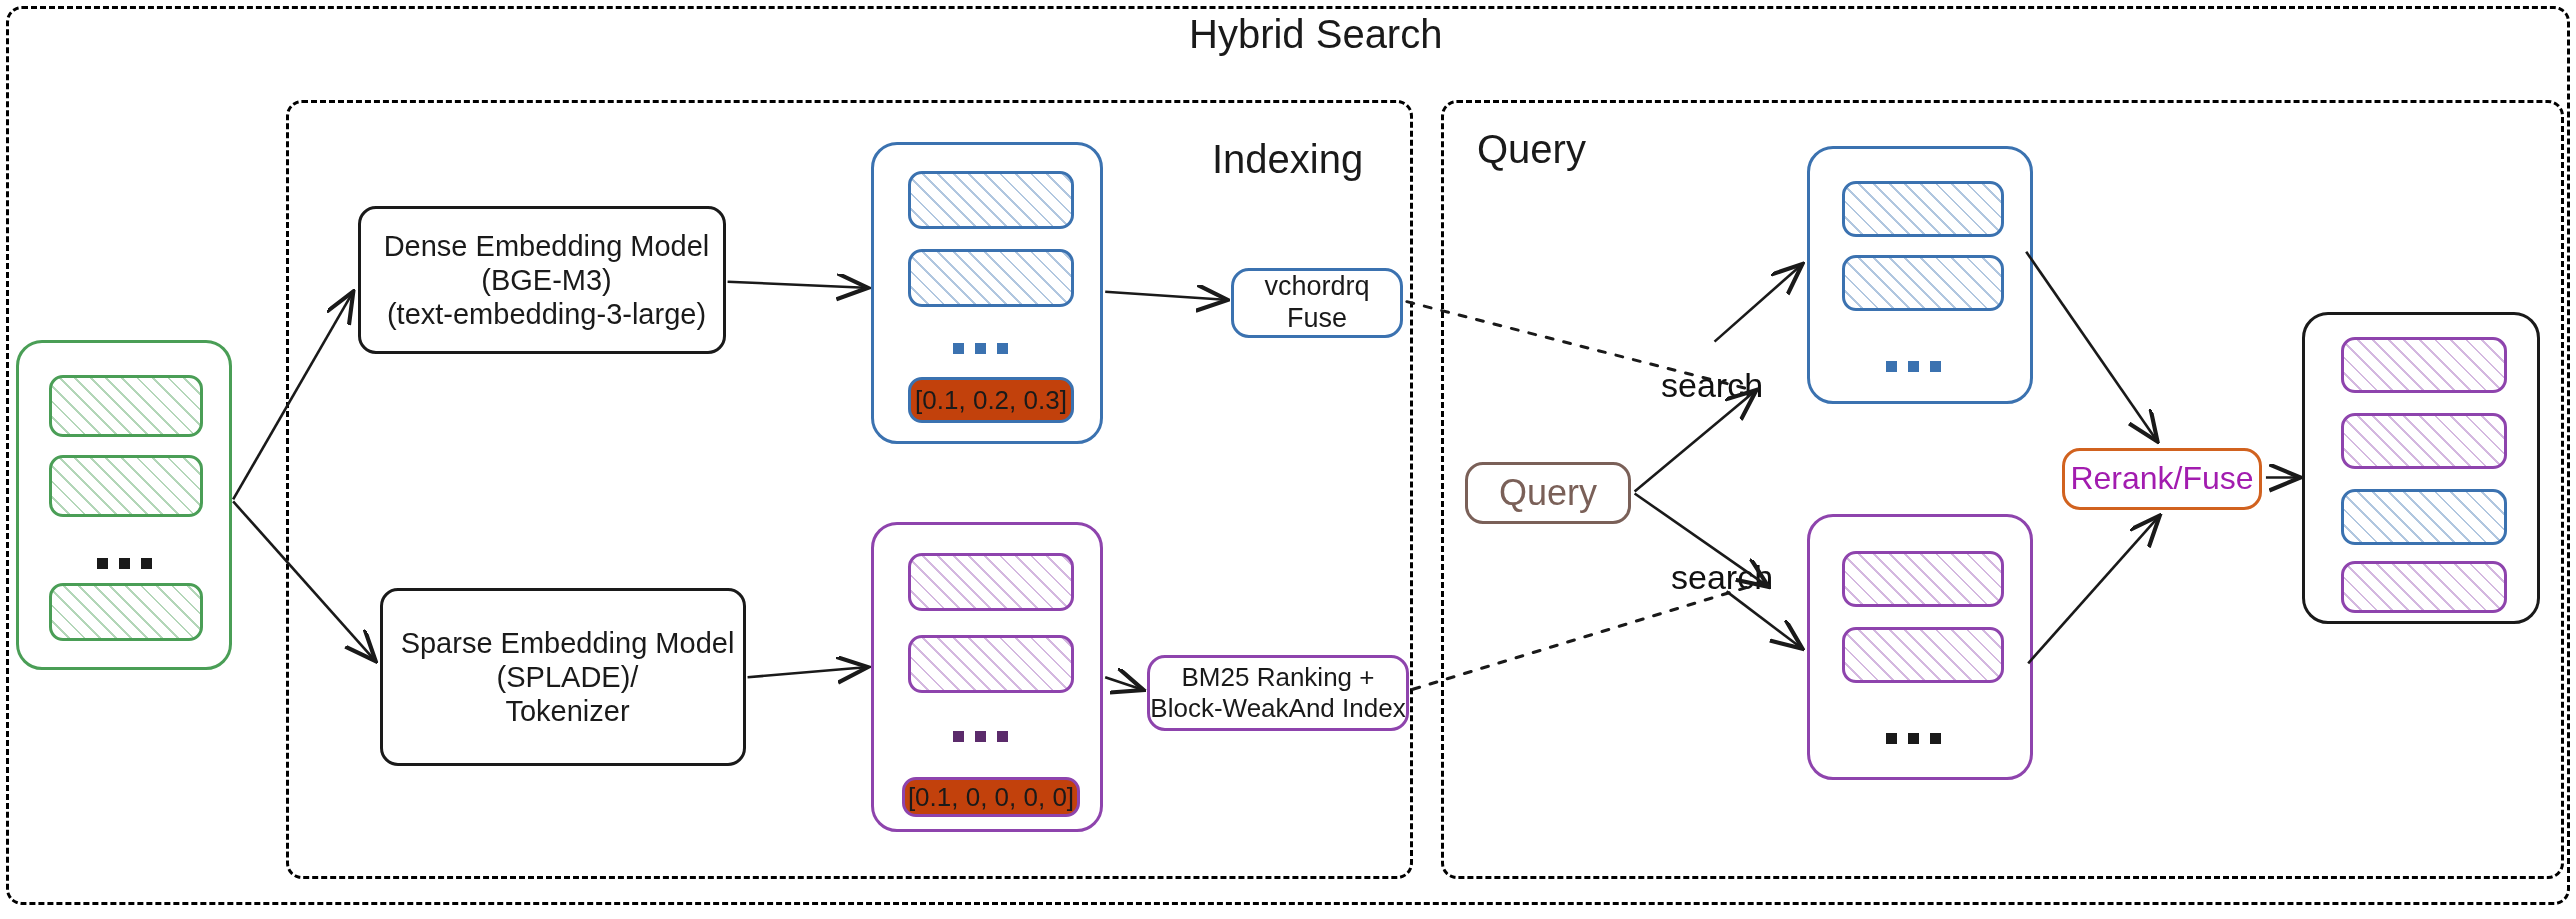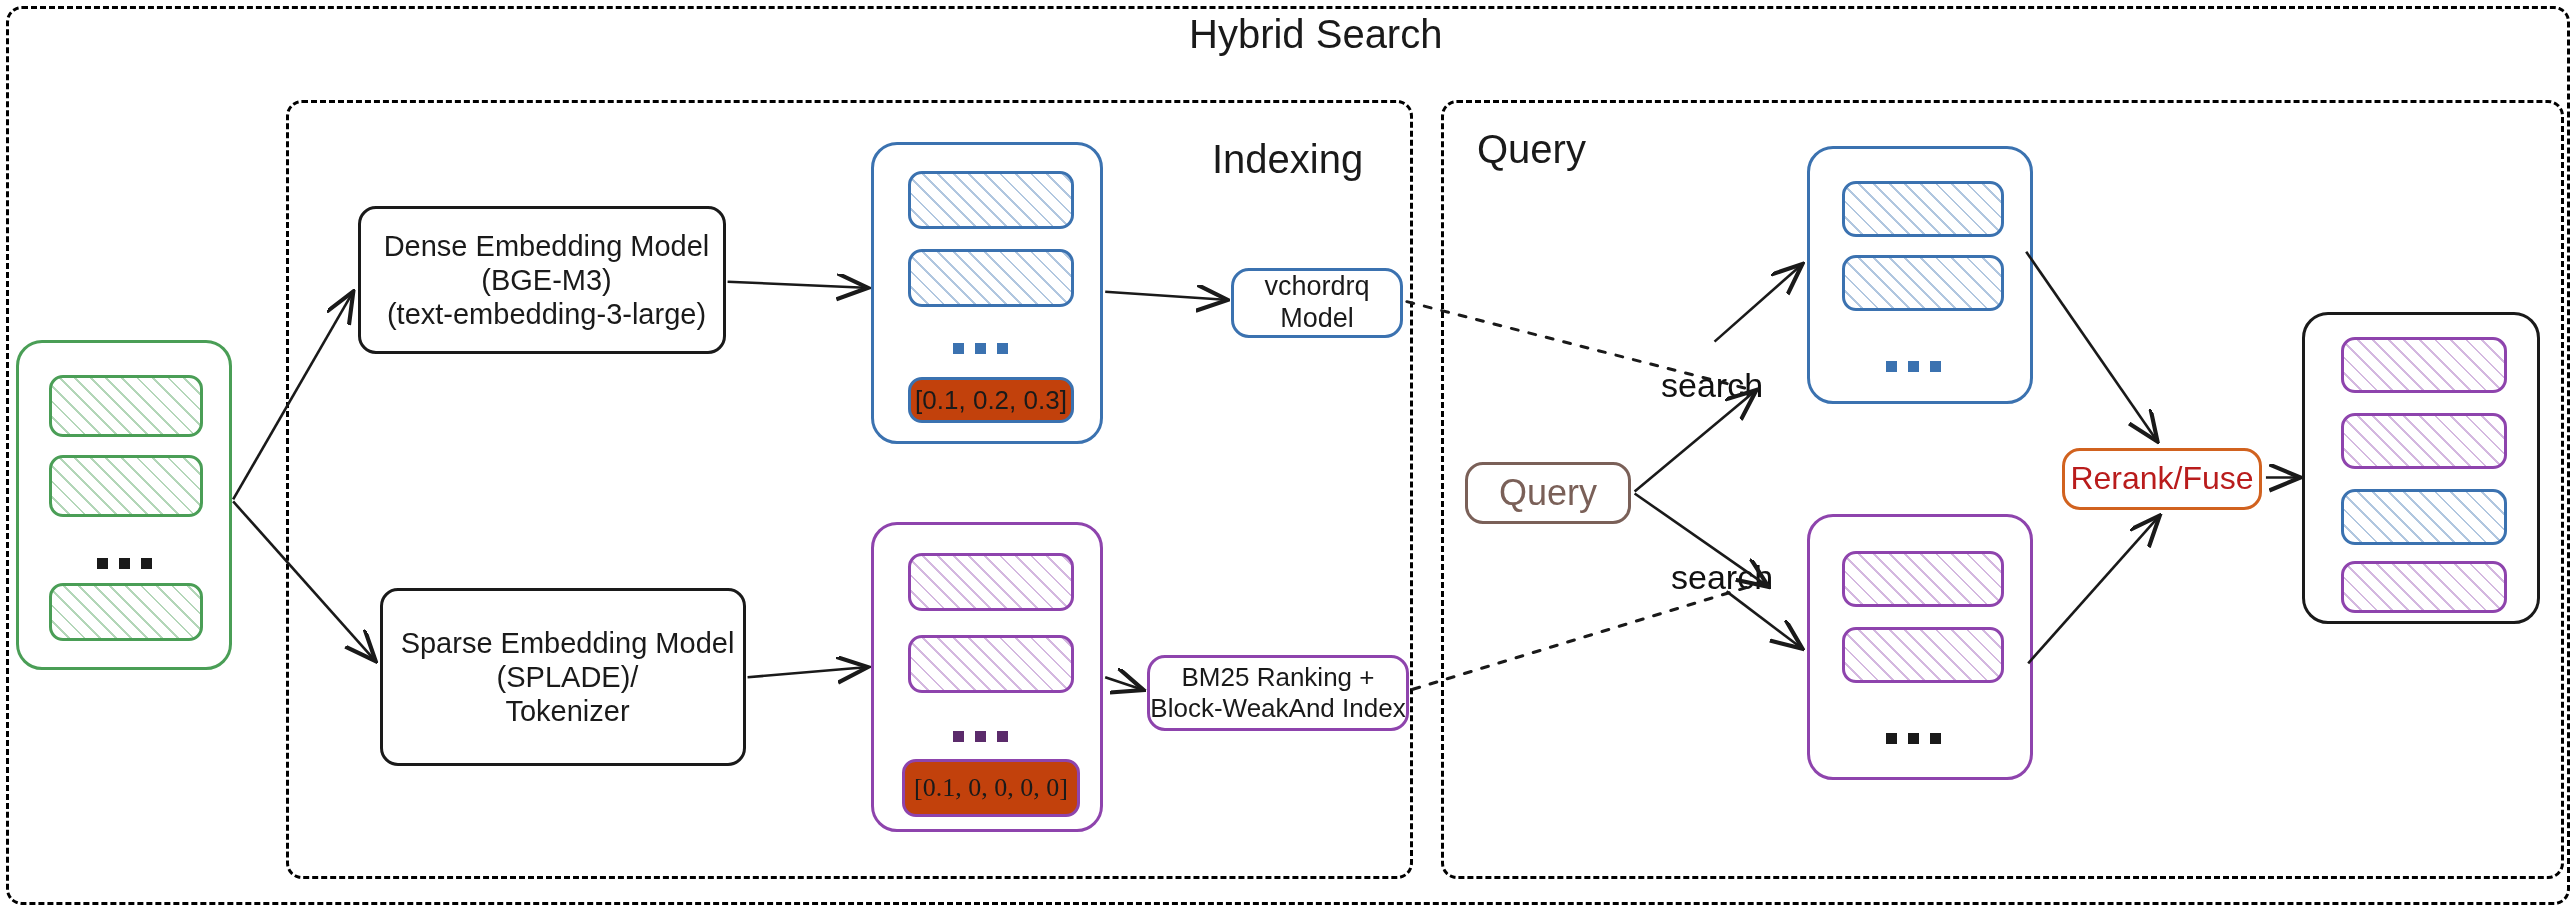--- a/index.html
+++ b/index.html
@@ -10,21 +10,21 @@
   .panel{position:absolute;border:3px dashed #000000;border-radius:16px;box-sizing:border-box;}
   .panel-title{position:absolute;font-size:40px;color:#1a1a1a;white-space:nowrap;}
 
   
   .node{position:absolute;box-sizing:border-box;display:flex;align-items:center;justify-content:center;
         text-align:center;border-radius:18px;background:#ffffff;line-height:1.18;}
   .node.black{border:3px solid #1a1a1a;color:#1a1a1a;padding-left:9px;}
   .node.blue{border:3px solid #3b72b0;color:#1a1a1a;}
   .node.purple{border:3px solid #8e44ad;color:#1a1a1a;}
   .node.brown{border:3px solid #7a6058;color:#7a6058;}
-  .node.orange{border:3px solid #d1621f;color:#b91c1c;}
+  .node.orange{border:3px solid #d1621f;color:#a21caf;}
 
   
   .stack{position:absolute;box-sizing:border-box;border-radius:26px;background:#ffffff;}
   .stack.green{border:3px solid #4a9e56;}
   .stack.blue{border:3px solid #3b72b0;}
   .stack.purple{border:3px solid #8e44ad;}
   .stack.black{border:3px solid #1a1a1a;}
 
   .item{position:absolute;box-sizing:border-box;border-radius:14px;}
   .item.green{border:3px solid #4a9e56;
@@ -100,26 +100,26 @@
   </div>
 
   <div class="stack purple" style="left:871px;top:522px;width:232px;height:310px;">
     <div class="item purple" style="left:34px;top:28px;width:166px;height:58px;"></div>
     <div class="item purple" style="left:34px;top:110px;width:166px;height:58px;"></div>
     <div class="dots purple" style="left:79px;top:206px;">
         <i></i>
         <i></i>
         <i></i>
       </div>
-    <div class="chip purple" style="left:28px;top:234px;width:178px;height:58px;font-family:Liberation Serif, serif;">[0.1, 0, 0, 0, 0]</div>
+    <div class="chip purple" style="left:28px;top:252px;width:178px;height:40px;">[0.1, 0, 0, 0, 0]</div>
   </div>
 
   <div class="node blue" style="left:1231px;top:268px;width:172px;height:70px;flex-direction:column;font-size:27px;">
     <span>vchordrq</span>
-    <span>Model</span>
+    <span>Fuse</span>
   </div>
 
   <div class="node purple" style="left:1147px;top:655px;width:262px;height:76px;flex-direction:column;font-size:26px;">
     <span>BM25 Ranking +</span>
     <span>Block-WeakAnd Index</span>
   </div>
 
   <div class="node brown" style="left:1465px;top:462px;width:166px;height:62px;font-size:36px;">
     <span>Query</span>
   </div>

